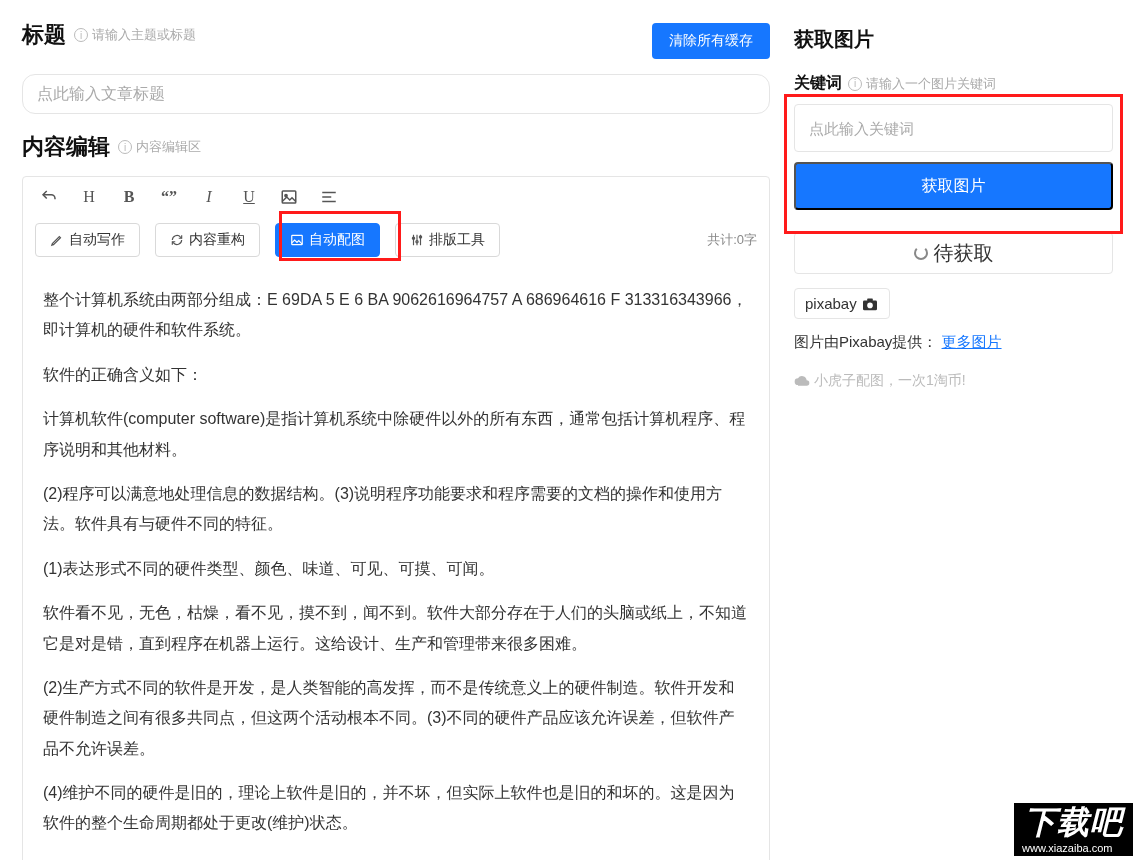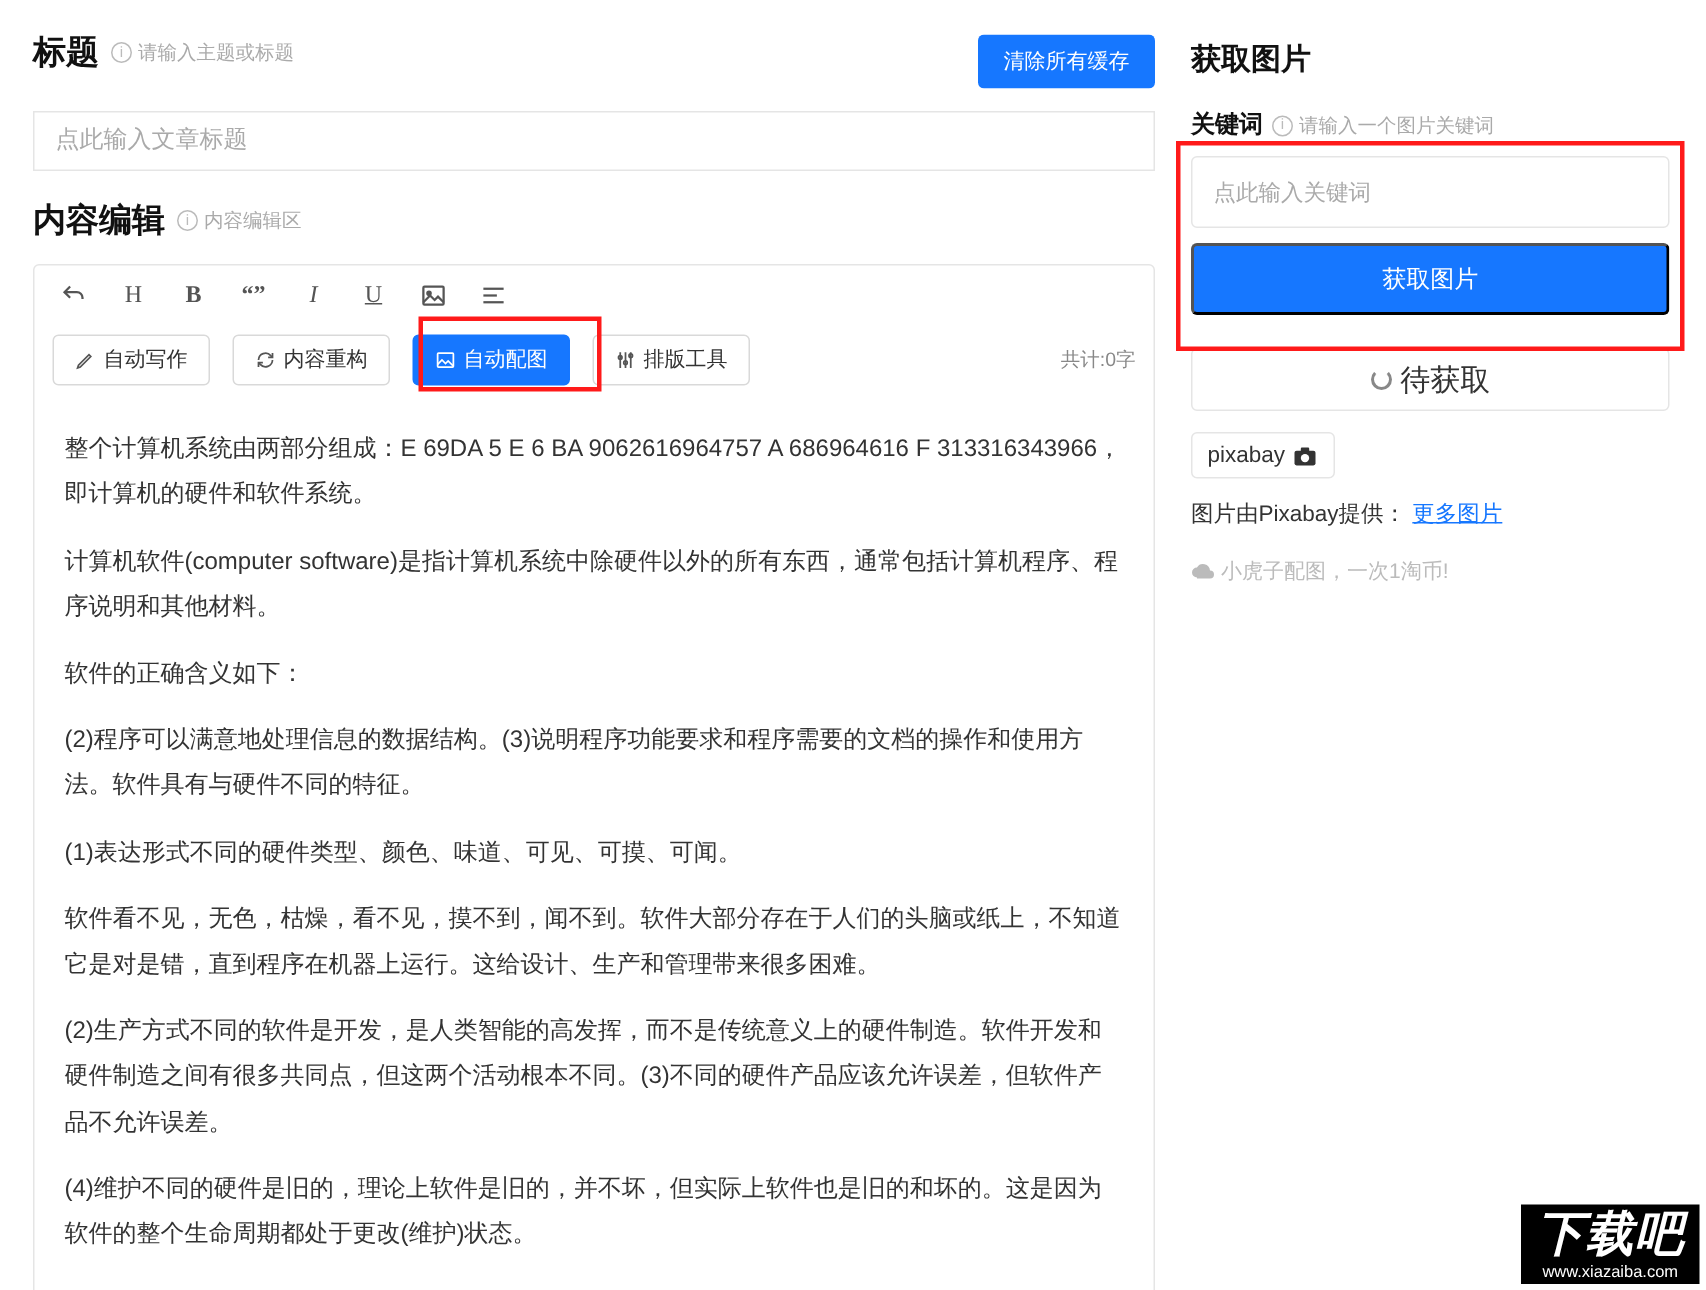--- a/index.html
+++ b/index.html
@@ -70,21 +70,21 @@
   height: 48px;
   width: 100%;
   font-size: 16px;
   border-radius: 4px;
   margin-top: 10px;
 }
 .input-lg {
   width: 100%;
   height: 40px;
   border: 1px solid #e5e5e5;
-  border-radius: 0;
+  border-radius: 13px;
   padding: 0 14px;
   font-size: 16px;
   color: #333;
   margin-bottom: 18px;
 }
 .input-lg::placeholder, .input-kw::placeholder { color: #aaa; }
 .editor-box {
   border: 1px solid #e5e5e5;
   border-radius: 4px;
 }
@@ -218,21 +218,21 @@
 .footnote {
   margin-top: 20px;
   font-size: 14px;
   color: #bbb;
   display:flex;align-items:center;gap:4px;
 }
 .watermark-wrap {
   position: absolute;
   right: 4px;
   bottom: 4px;
-  text-align: center;
+  text-align: left;
   border-radius: 20px;
 }
 .watermark-wrap .wm1 {
   background:#000;color:#fff;font-weight:900;font-size:32px;
   padding:2px 10px 0;letter-spacing:1px;font-style:italic;
   font-family:"SimHei","Microsoft YaHei",sans-serif;
   line-height:1.1;
 }
 .watermark-wrap .wm2 {
   background:#000;color:#fff;font-size:11px;padding:2px 8px;
@@ -327,22 +327,22 @@
             <circle cx="18" cy="7" r="2"></circle>
           </svg>
         <span>排版工具</span>
       </button>
       <span class="counter">共计:0字</span>
       <div class="red-box red-box-1"></div>
     </div>
 
     <div class="editor-content" id="content-body">
         <p>整个计算机系统由两部分组成：E 69DA 5 E 6 BA 9062616964757 A 686964616 F 313316343966，即计算机的硬件和软件系统。</p>
+        <p>软件的正确含义如下：</p>
         <p>计算机软件(computer software)是指计算机系统中除硬件以外的所有东西，通常包括计算机程序、程序说明和其他材料。</p>
-        <p>软件的正确含义如下：</p>
         <p>(2)程序可以满意地处理信息的数据结构。(3)说明程序功能要求和程序需要的文档的操作和使用方法。软件具有与硬件不同的特征。</p>
         <p>(1)表达形式不同的硬件类型、颜色、味道、可见、可摸、可闻。</p>
         <p>软件看不见，无色，枯燥，看不见，摸不到，闻不到。软件大部分存在于人们的头脑或纸上，不知道它是对是错，直到程序在机器上运行。这给设计、生产和管理带来很多困难。</p>
         <p>(2)生产方式不同的软件是开发，是人类智能的高发挥，而不是传统意义上的硬件制造。软件开发和硬件制造之间有很多共同点，但这两个活动根本不同。(3)不同的硬件产品应该允许误差，但软件产品不允许误差。</p>
         <p>(4)维护不同的硬件是旧的，理论上软件是旧的，并不坏，但实际上软件也是旧的和坏的。这是因为软件的整个生命周期都处于更改(维护)状态。</p>
       </div>
   </div>
 
 </div>
 

